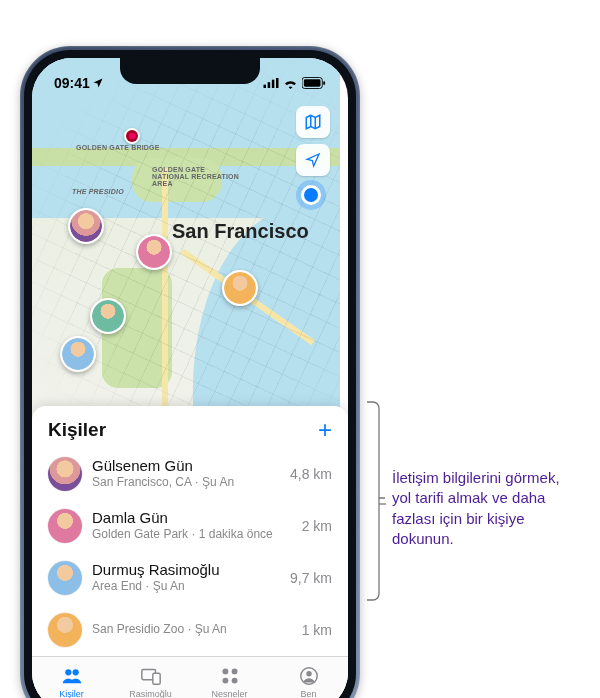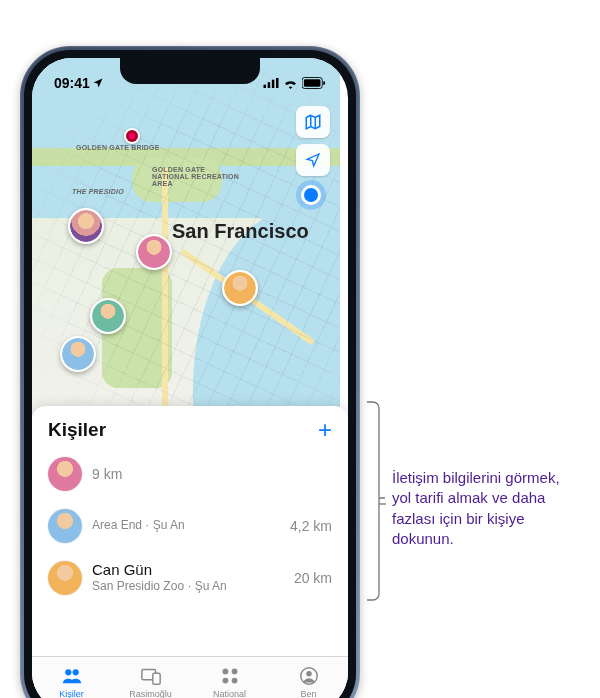--- a/index.html
+++ b/index.html
@@ -223,37 +223,49 @@
         </div>
       </div>
 
       <div class="sheet">
         <div class="sheet-head">
           <div class="sheet-title">Kişiler</div>
           <div class="plus">+</div>
         </div>
         <div class="rows">
           <div class="row">
+            <div class="avatar av1"></div>
+            <div class="txt">
+              <div class="name">Gülsenem Gün</div>
+              <div class="sub">San Francisco, CA · Şu An</div>
+            </div>
+            <div class="dist">4,8 km</div>
+          </div>
+          <div class="row">
             <div class="avatar av2"></div>
-            <div class="dist">9 km</div>
+            <div class="txt">
+              <div class="name">Damla Gün</div>
+              <div class="sub">Golden Gate Park · 1 dakika önce</div>
+            </div>
+            <div class="dist">2 km</div>
           </div>
           <div class="row">
             <div class="avatar av3"></div>
             <div class="txt">
+              <div class="name">Durmuş Rasimoğlu</div>
               <div class="sub">Area End · Şu An</div>
             </div>
-            <div class="dist">4,2 km</div>
+            <div class="dist">9,7 km</div>
           </div>
           <div class="row">
             <div class="avatar av4"></div>
             <div class="txt">
-              <div class="name">Can Gün</div>
               <div class="sub">San Presidio Zoo · Şu An</div>
             </div>
-            <div class="dist">20 km</div>
+            <div class="dist">1 km</div>
           </div>
         </div>
 
         <div class="tabbar">
           <div class="tab active">
             <svg class="tabicon" viewBox="0 0 24 24" fill="currentColor">
                 <circle cx="8" cy="8" r="3.4"></circle>
                 <circle cx="16" cy="8" r="3.4"></circle>
                 <path d="M2 20c0-3 3-5 6-5s6 2 6 5M10 20c0-3 3-5 6-5s6 2 6 5"></path>
               </svg>
@@ -266,21 +278,21 @@
               </svg>
             <span>Rasimoğlu</span>
           </div>
           <div class="tab">
             <svg class="tabicon" viewBox="0 0 24 24" fill="currentColor">
                 <circle cx="7" cy="7" r="3.2"></circle>
                 <circle cx="17" cy="7" r="3.2"></circle>
                 <circle cx="7" cy="17" r="3.2"></circle>
                 <circle cx="17" cy="17" r="3.2"></circle>
               </svg>
-            <span>National</span>
+            <span>Nesneler</span>
           </div>
           <div class="tab">
             <svg class="tabicon" viewBox="0 0 24 24" fill="none" stroke="currentColor" stroke-width="1.6">
                 <circle cx="12" cy="12" r="9"></circle>
                 <circle cx="12" cy="9.5" r="3" fill="currentColor" stroke="none"></circle>
                 <path d="M5.5 19c1.5-3 4-4.5 6.5-4.5s5 1.5 6.5 4.5" fill="currentColor" stroke="none"></path>
               </svg>
             <span>Ben</span>
           </div>
         </div>

